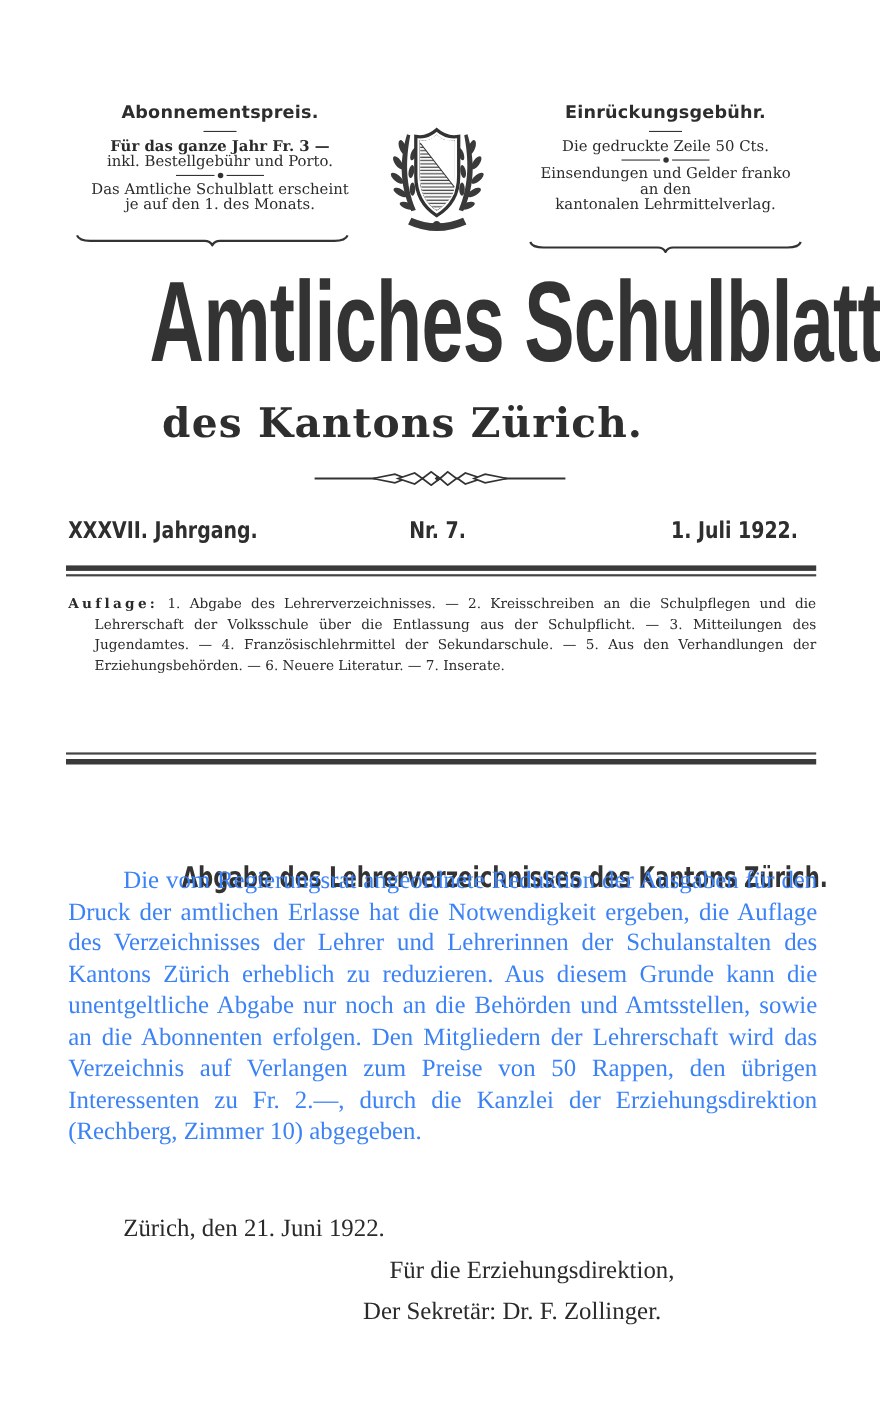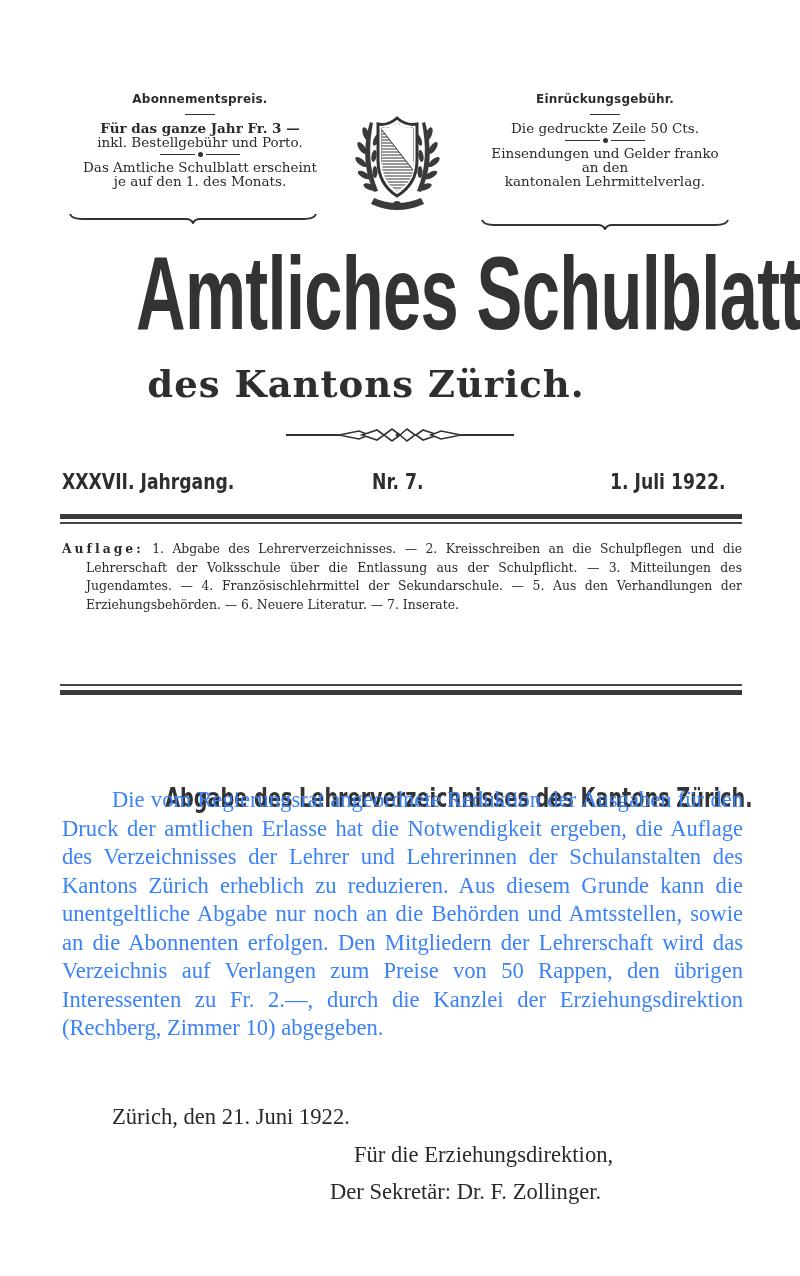--- a/index.html
+++ b/index.html
@@ -3,21 +3,21 @@
 <meta charset="utf-8">
 <style>
   * { box-sizing: border-box; margin: 0; padding: 0; }
   html, body { width: 800px; height: 1276px; background: #ffffff; }
   body { position: relative; color: #2a2a2a; font-family: "DejaVu Serif", serif; overflow: hidden; }
 
   .abs { position: absolute; }
 
   
   .hbox { position: absolute; text-align: center; }
-  .hbox-title { font-family: "DejaVu Sans", sans-serif; font-weight: bold; font-size: 12px; letter-spacing: 0.2px; color: #2d2d2d; text-align: center; }
+  .hbox-title { font-family: "DejaVu Sans", sans-serif; font-weight: bold; font-size: 16px; letter-spacing: 0.2px; color: #2d2d2d; text-align: center; }
   .hbox-rule { width: 30px; height: 1px; background: #333; margin: 8px auto 6px; }
   .hbox-line { font-family: "DejaVu Serif", serif; font-size: 13.5px; line-height: 14px; color: #2a2a2a; white-space: nowrap; }
   .hbox-line.bold { font-weight: bold; }
   .hbox-dot { display: flex; align-items: center; justify-content: center; margin: 3px auto 3px; width: 80px; }
   .hbox-dot span.l { flex: 1; height: 1px; background: #333; }
   .hbox-dot span.d { width: 5px; height: 5px; border-radius: 50%; background: #333; margin: 0 3px; }
   .brace { position: absolute; }
 
   
   .main-title { position: absolute; left: 0; width: 800px; top: 238px; text-align: center;

